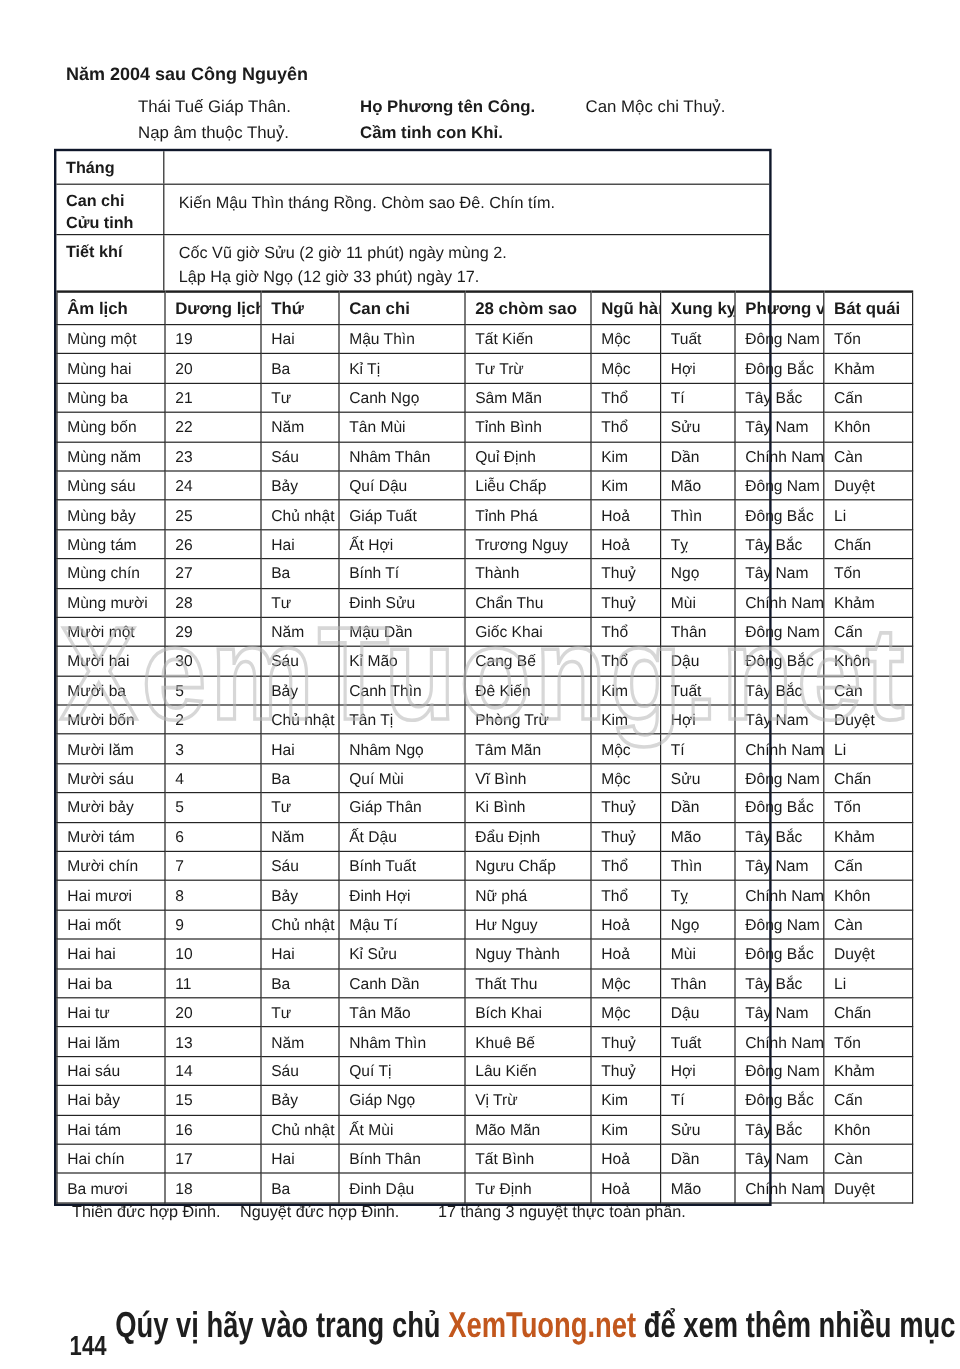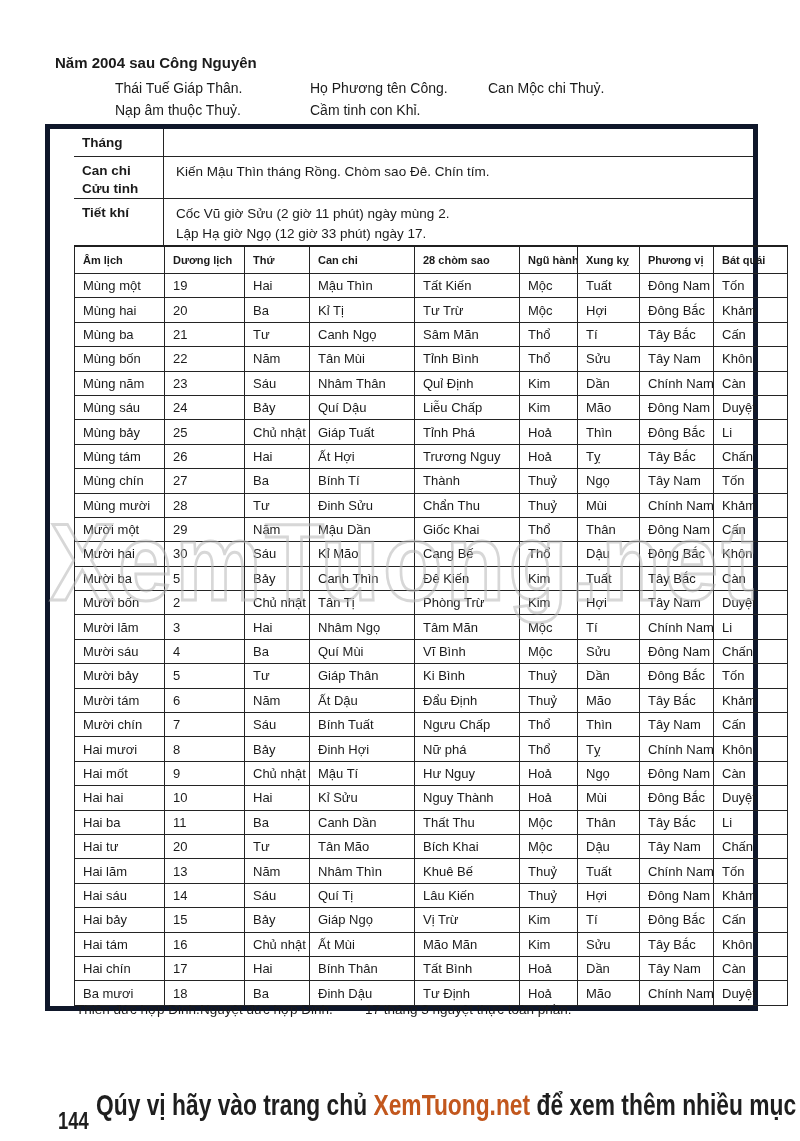--- a/index.html
+++ b/index.html
@@ -6,44 +6,44 @@
   body{
     width:800px;height:1141px;position:relative;overflow:hidden;
     background:#ffffff;color:#1b1b1b;
     font-family:"Liberation Sans","DejaVu Sans",sans-serif;
   }
   .abs{position:absolute;}
   
   .year-title{left:55px;top:54px;font-size:15px;font-weight:bold;}
   .hdr-line{left:0;width:800px;font-size:14px;}
   .hdr-line .c1{position:absolute;left:115px;white-space:nowrap;}
-  .hdr-line .c2{position:absolute;left:310px;white-space:nowrap;}
+  .hdr-line .c2{position:absolute;left:300px;white-space:nowrap;font-weight:bold;}
   .hdr-line .c3{position:absolute;left:488px;white-space:nowrap;}
   
-  .tablewrap{left:45px;top:124px;width:713px;border:5px solid #0f172a;box-sizing:border-box;background:transparent;padding-left:24px;}
+  .tablewrap{left:45px;top:124px;width:598px;border:2px solid #0f172a;box-sizing:border-box;background:transparent;}
   .inforow{display:flex;border-bottom:1px solid #242424;}
   .inforow:last-of-type{border-bottom:none;}
   .inforow .lbl{width:90px;flex:0 0 90px;border-right:1px solid #242424;box-sizing:border-box;
     font-weight:bold;font-size:13.5px;padding:5px 0 0 8px;line-height:18px;}
   .inforow .val{flex:1;font-size:13.5px;padding:5px 0 0 12px;line-height:20px;}
   .r1{height:27px;} .r2{height:41px;} .r3{height:46px;}
   
   table.cal{border-collapse:collapse;width:713px;table-layout:fixed;}
   table.cal th,table.cal td{
     border:1px solid #242424;font-size:13px;text-align:left;
     padding:0 0 0 8px;overflow:hidden;white-space:nowrap;
   }
-  table.cal th{height:26px;font-size:11px;border-top:2px solid #1f1f1f;}
+  table.cal th{height:26px;font-size:14px;border-top:2px solid #1f1f1f;}
   table.cal td{height:23.4px;}
   col.c-amlich{width:90px;} col.c-duonglich{width:80px;} col.c-thu{width:65px;}
   col.c-canchi{width:105px;} col.c-chomsao{width:105px;} col.c-nguhanh{width:58px;}
   col.c-xungky{width:62px;} col.c-phuongvi{width:74px;} col.c-batquai{width:74px;}
   
   .footnotes{left:0;top:1002px;width:800px;font-size:13.5px;}
-  .footnotes .f1{position:absolute;left:76px;white-space:nowrap;text-align:right;}
+  .footnotes .f1{position:absolute;left:60px;white-space:nowrap;text-align:right;}
   .footnotes .f2{position:absolute;left:200px;white-space:nowrap;}
   .footnotes .f3{position:absolute;left:365px;white-space:nowrap;}
   
   .watermark{
     left:50px;top:498px;font-size:110px;font-weight:bold;letter-spacing:4px;
     color:transparent;-webkit-text-stroke:3px #b7b7b7;
     transform:scaleX(0.88);transform-origin:0 0;
     opacity:0.55;white-space:nowrap;pointer-events:none;z-index:5;
   }
   

